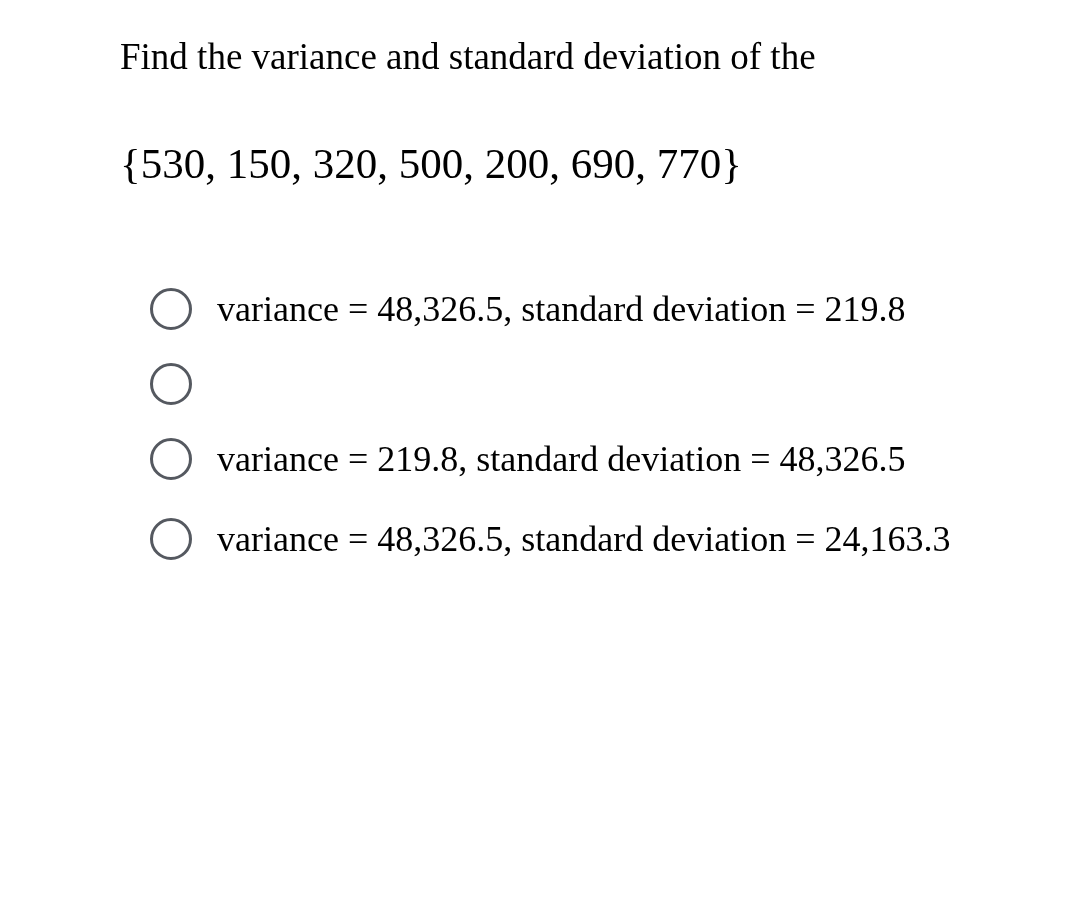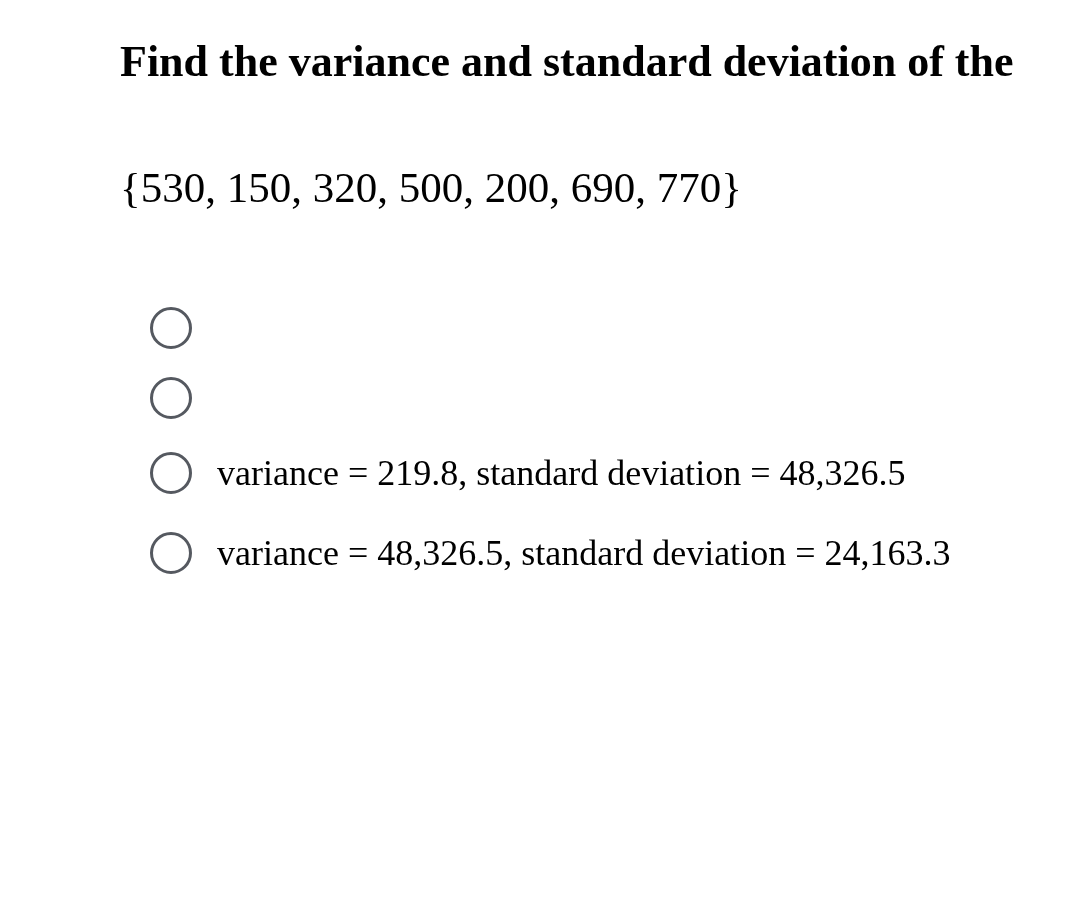--- a/index.html
+++ b/index.html
@@ -10,24 +10,23 @@
     color: #000000;
     width: 1090px;
     height: 907px;
     box-sizing: border-box;
   }
   .container {
     padding: 30px 0 0 120px;
     box-sizing: border-box;
   }
   .question-text {
-    font-size: 44px;
+    font-size: 37px;
     line-height: 1.45;
-    margin-bottom: 69px;
-    font-weight: bold;
+    margin-bottom: 55px;
   }
   .data-set {
     font-size: 43px;
     margin-bottom: 95px;
   }
   .options {
     padding-left: 30px;
   }
   .option {
     display: flex;
@@ -55,20 +54,21 @@
 
 <div class="container">
   <div class="question-text">
     <span>Find the variance and standard deviation of the</span><br>
   </div>
   <div class="data-set">{530, 150, 320, 500, 200, 690, 770}</div>
 
   <div class="options">
     <div class="option">
       <div class="radio"></div>
+      <div class="option-label">variance = 48,326.5, standard deviation = 219.8</div>
     </div>
     <div class="option">
       <div class="radio"></div>
     </div>
     <div class="option">
       <div class="radio"></div>
       <div class="option-label">variance = 219.8, standard deviation = 48,326.5</div>
     </div>
     <div class="option">
       <div class="radio"></div>

